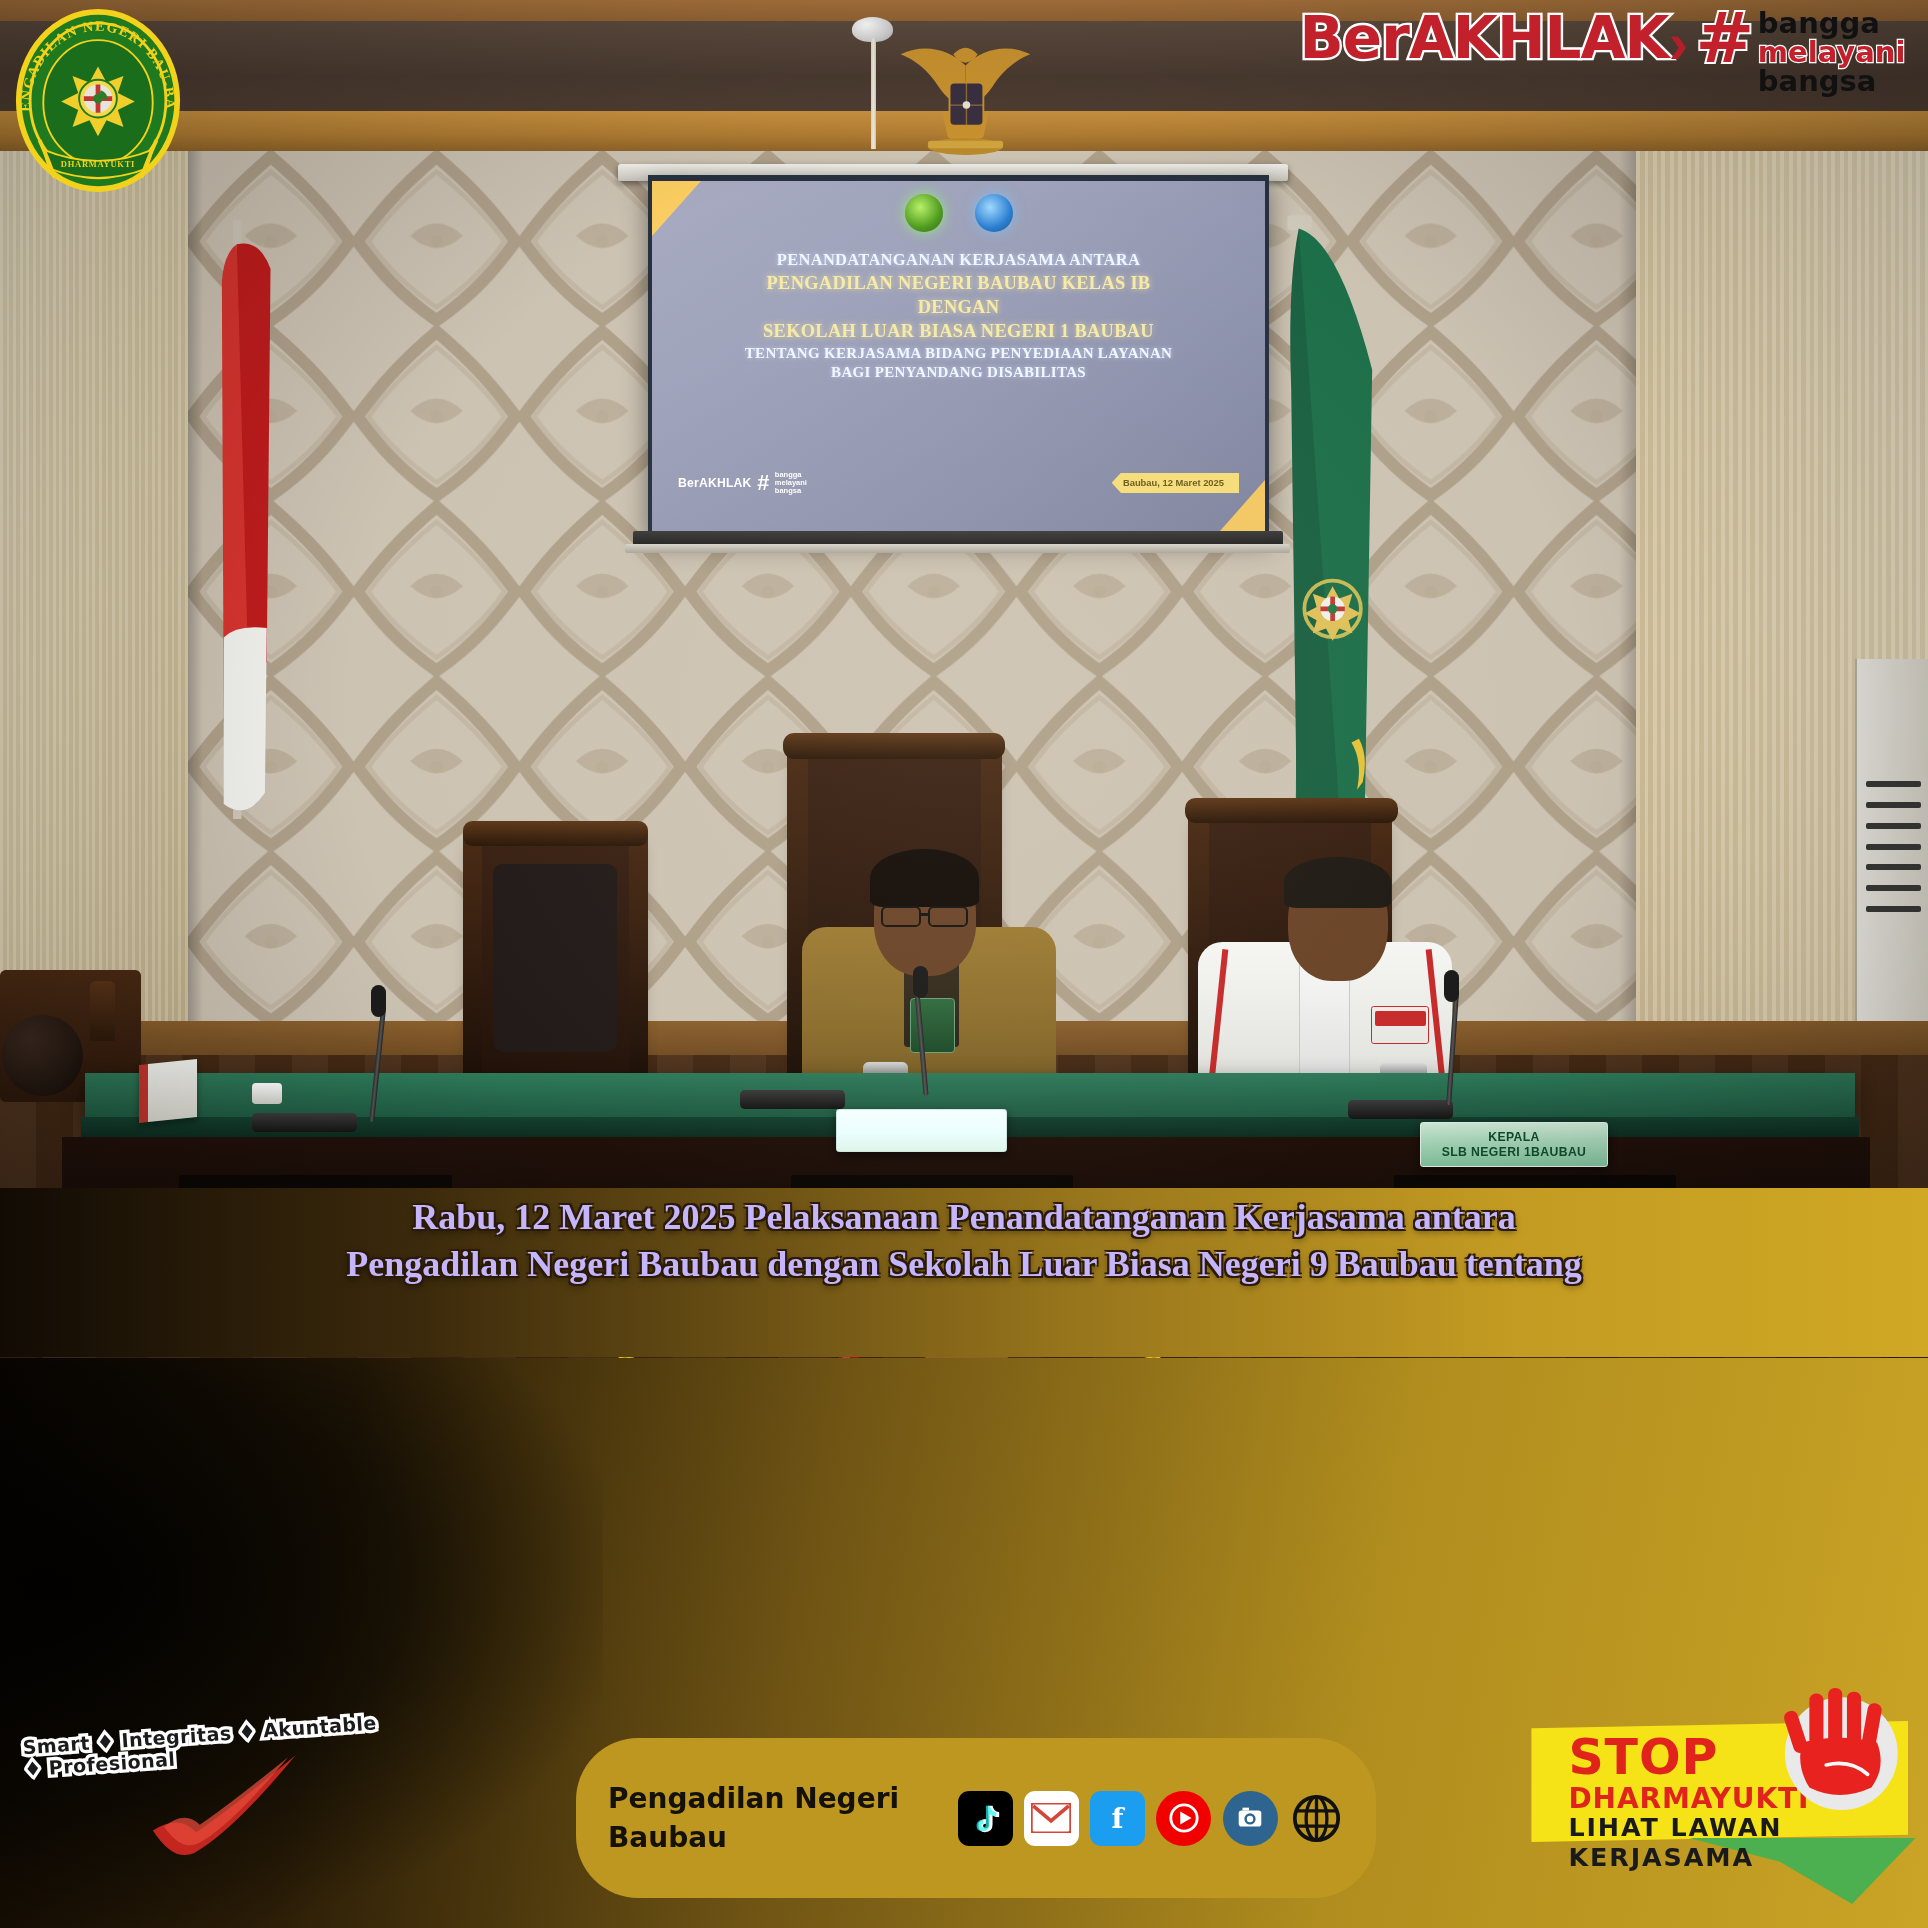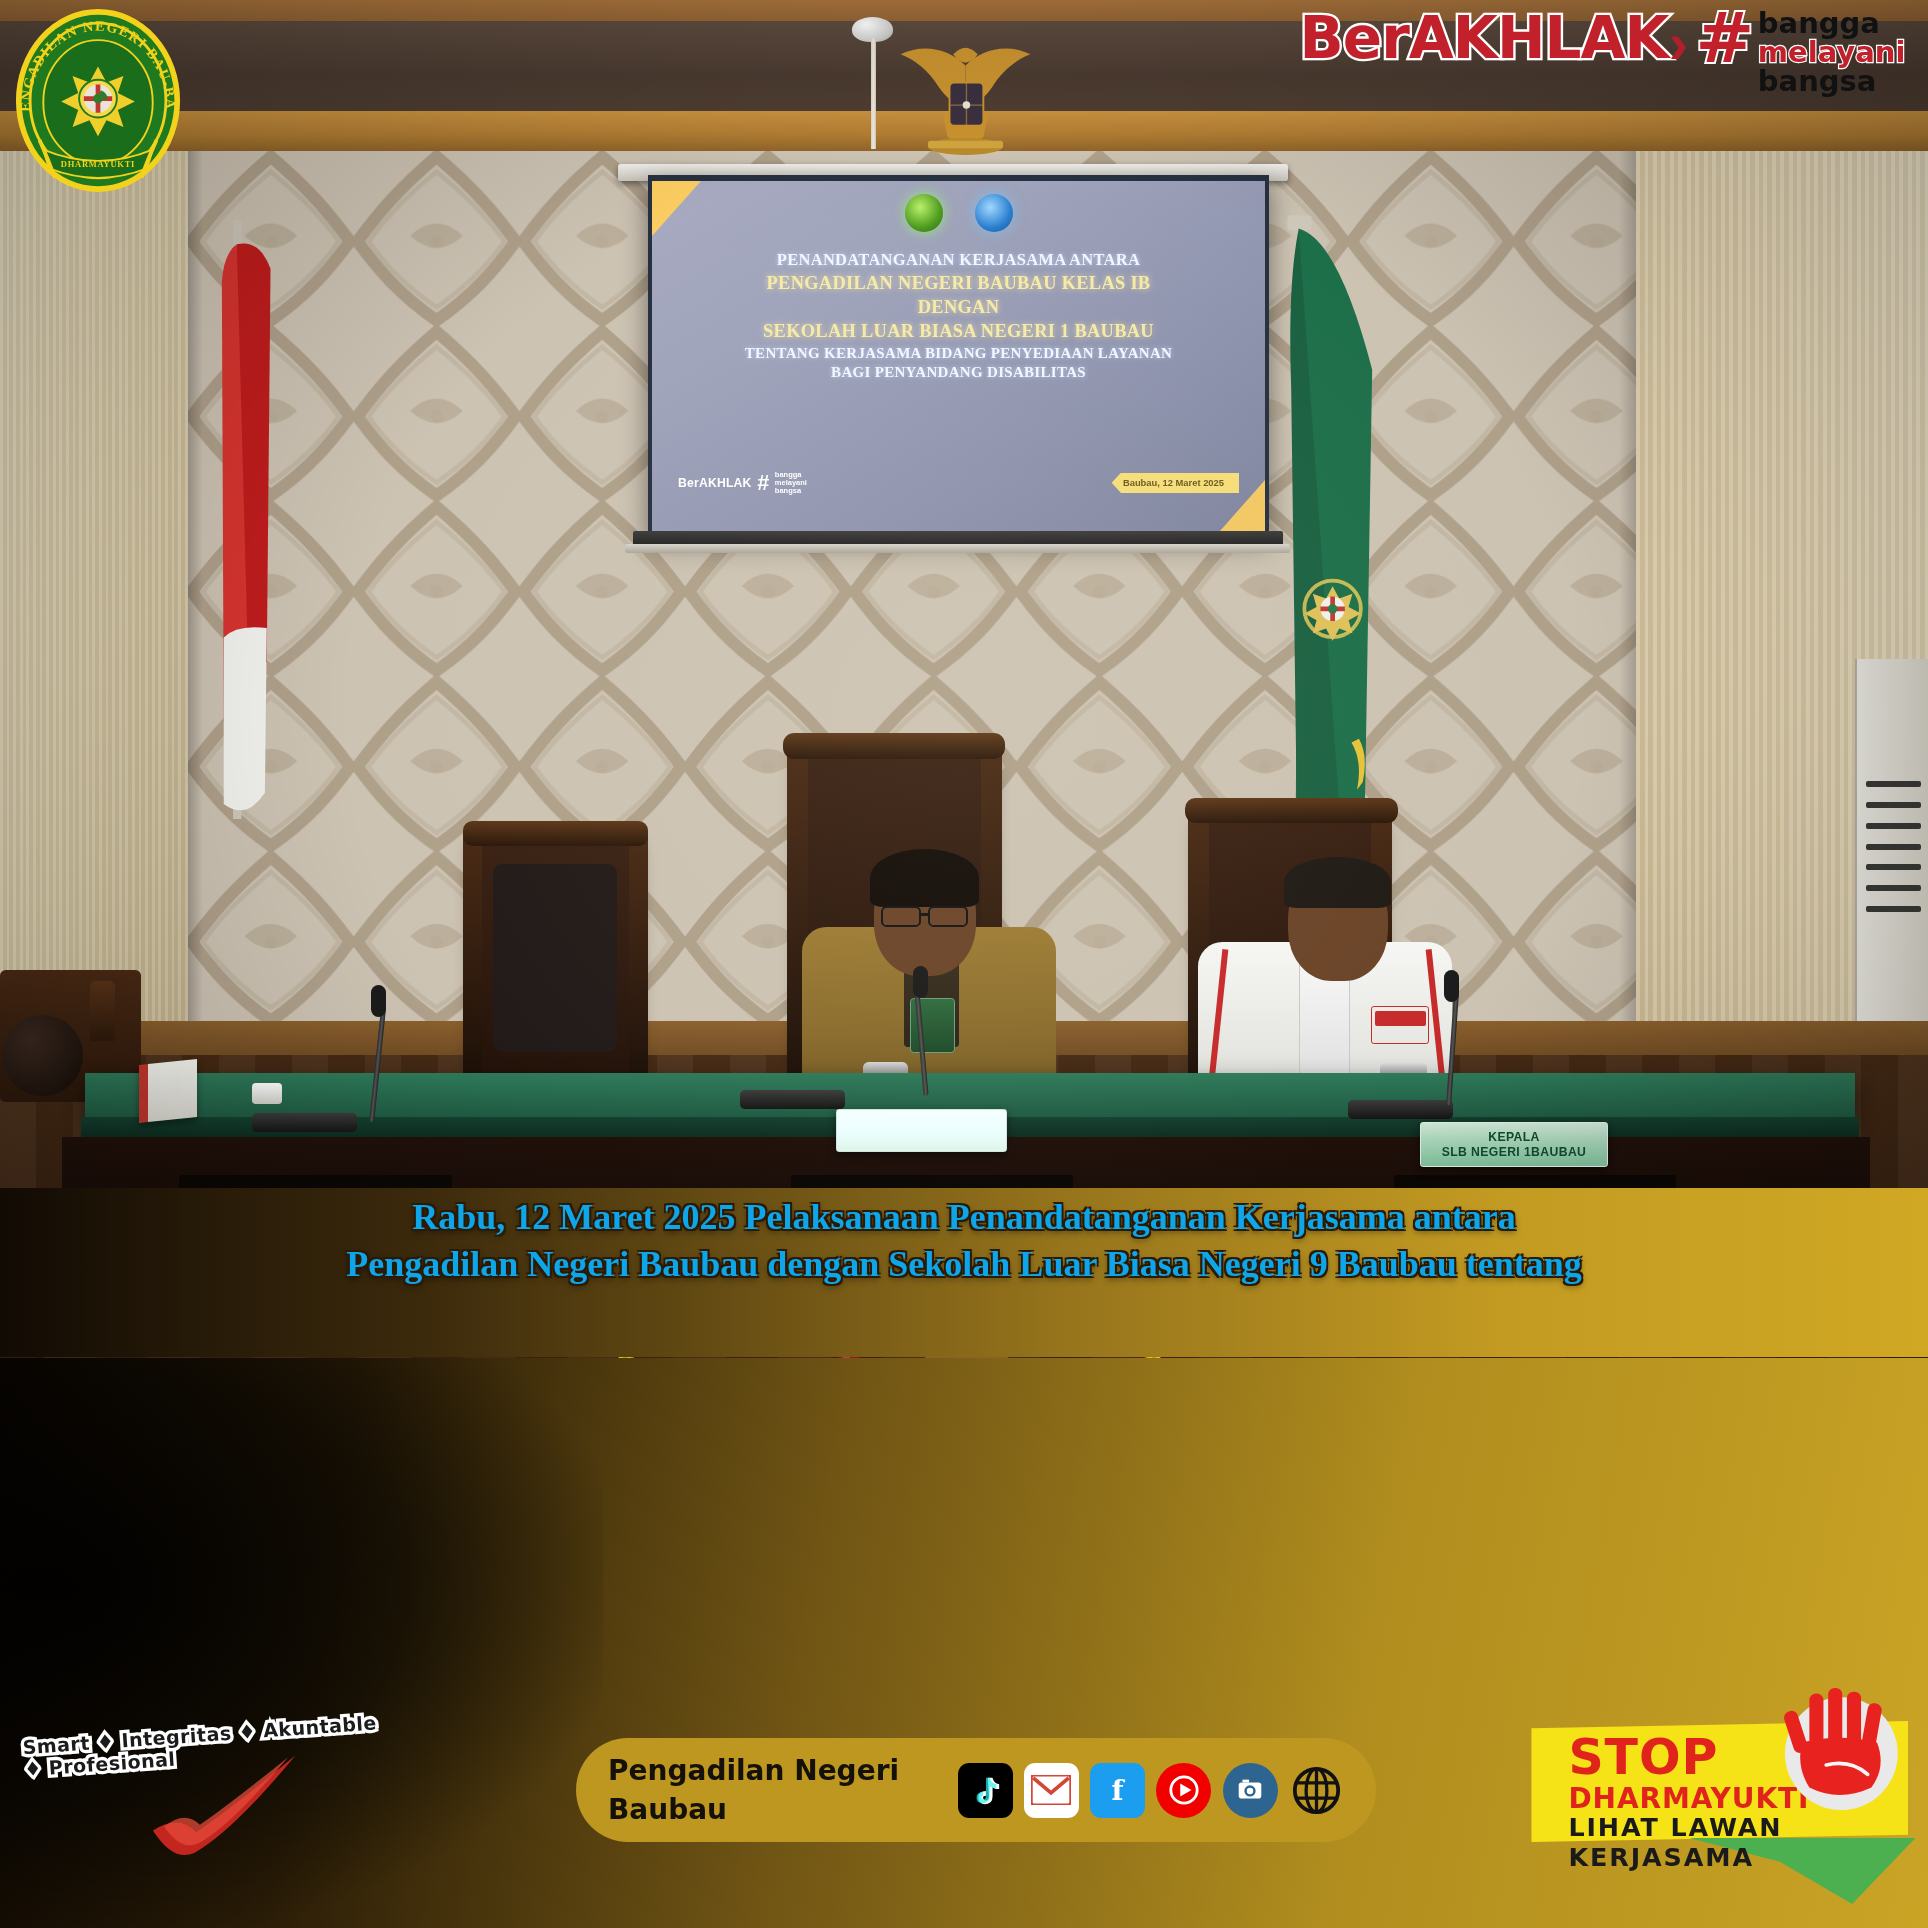--- a/index.html
+++ b/index.html
@@ -176,35 +176,35 @@
   .ba-lines{display:flex;flex-direction:column;justify-content:center;line-height:1.0;margin-left:-3.8px;}
   .ba-l1{font-size:29px;font-weight:bold;color:#111;font-family:"DejaVu Sans",sans-serif;}
   .ba-l2{font-size:29px;font-weight:bold;color:#c2202b;font-family:"DejaVu Sans",sans-serif;-webkit-text-stroke:2.4px #fff;paint-order:stroke fill;}
   .ba-l3{font-size:29px;font-weight:bold;color:#111;font-family:"DejaVu Sans",sans-serif;}
 
   
   .caption-bar{position:absolute;left:0;top:1188px;width:100%;height:169px;
     background:linear-gradient(90deg,#120b04 0%,#3c2a0c 22%,#96741c 55%,#c39b22 78%,#d0a824 100%);}
   .caption-text{position:absolute;left:0;top:1194px;width:100%;text-align:center;
     font-family:"Liberation Serif",serif;font-weight:bold;font-size:36px;line-height:1.3;
-    color:#0ea5e9;text-shadow:-1.9px -1.9px 0 #2a1a06,1.9px -1.9px 0 #2a1a06,-1.9px 1.9px 0 #2a1a06,1.9px 1.9px 0 #2a1a06,0 2.8px 7.5px rgba(0,0,0,.6);}
+    color:#c4b5fd;text-shadow:-1.9px -1.9px 0 #2a1a06,1.9px -1.9px 0 #2a1a06,-1.9px 1.9px 0 #2a1a06,1.9px 1.9px 0 #2a1a06,0 2.8px 7.5px rgba(0,0,0,.6);}
 
   
   .bottom-band{position:absolute;left:0;top:1358px;width:100%;height:571px;
     background:linear-gradient(100deg,#0e0802 0%,#2b1d07 18%,#6f5414 42%,#b08d1e 70%,#caa425 100%);}
   .bb-gradient-l{position:absolute;left:0;top:1358px;width:603px;height:571px;
     background:radial-gradient(ellipse at 10% 40%,rgba(0,0,0,.92) 0%,rgba(0,0,0,.55) 45%,rgba(0,0,0,0) 75%);}
 
   .siap-logo{position:absolute;left:22.6px;top:1723px;width:377px;height:179px;}
   .siap-word{font-family:"DejaVu Sans",sans-serif;font-weight:bold;font-size:113px;
     color:#1f5c34;-webkit-text-stroke:8.5px #fff;paint-order:stroke fill;letter-spacing:-5.6px;line-height:1;}
   .siap-tag{font-family:"DejaVu Sans",sans-serif;font-weight:bold;font-size:19px;color:#1b1b1b;
     -webkit-text-stroke:6.6px #fff;paint-order:stroke fill;letter-spacing:0.5px;transform:rotate(-4deg);}
 
-  .pill{position:absolute;left:576px;top:1738px;width:800px;height:104px;
+  .pill{position:absolute;left:576px;top:1738px;width:800px;height:160px;
     background:#bd9720;border-radius:62px;display:flex;align-items:center;gap:24.5px;padding:0 32px;}
   .pill-text{font-family:"DejaVu Sans",sans-serif;font-weight:bold;font-size:28px;color:#14100a;line-height:1.4;}
   .social{display:flex;align-items:center;gap:11.3px;}
   .sicon{width:55px;height:55px;border-radius:11.3px;display:flex;align-items:center;
     justify-content:center;font-weight:bold;color:#fff;font-size:28px;}
 
   .stop-grat{position:absolute;right:5.6px;top:1680px;width:412px;height:235px;}
   .sg-yellow{position:absolute;left:21px;top:41px;width:377px;height:121px;background:#f5e317;
     clip-path:polygon(0 6%,100% 0,100% 94%,0 100%);}
   .sg-green{position:absolute;left:179px;top:158px;width:226px;height:66px;background:#4cb050;

